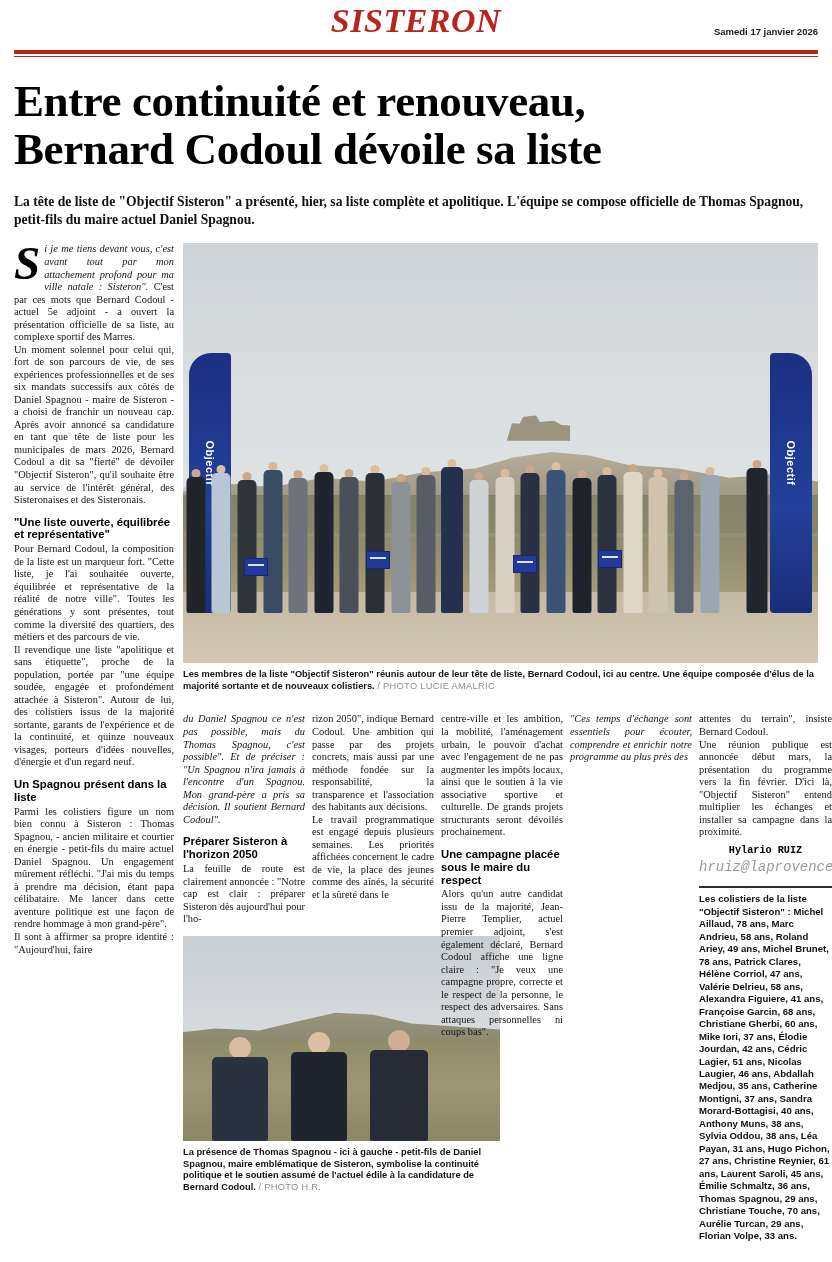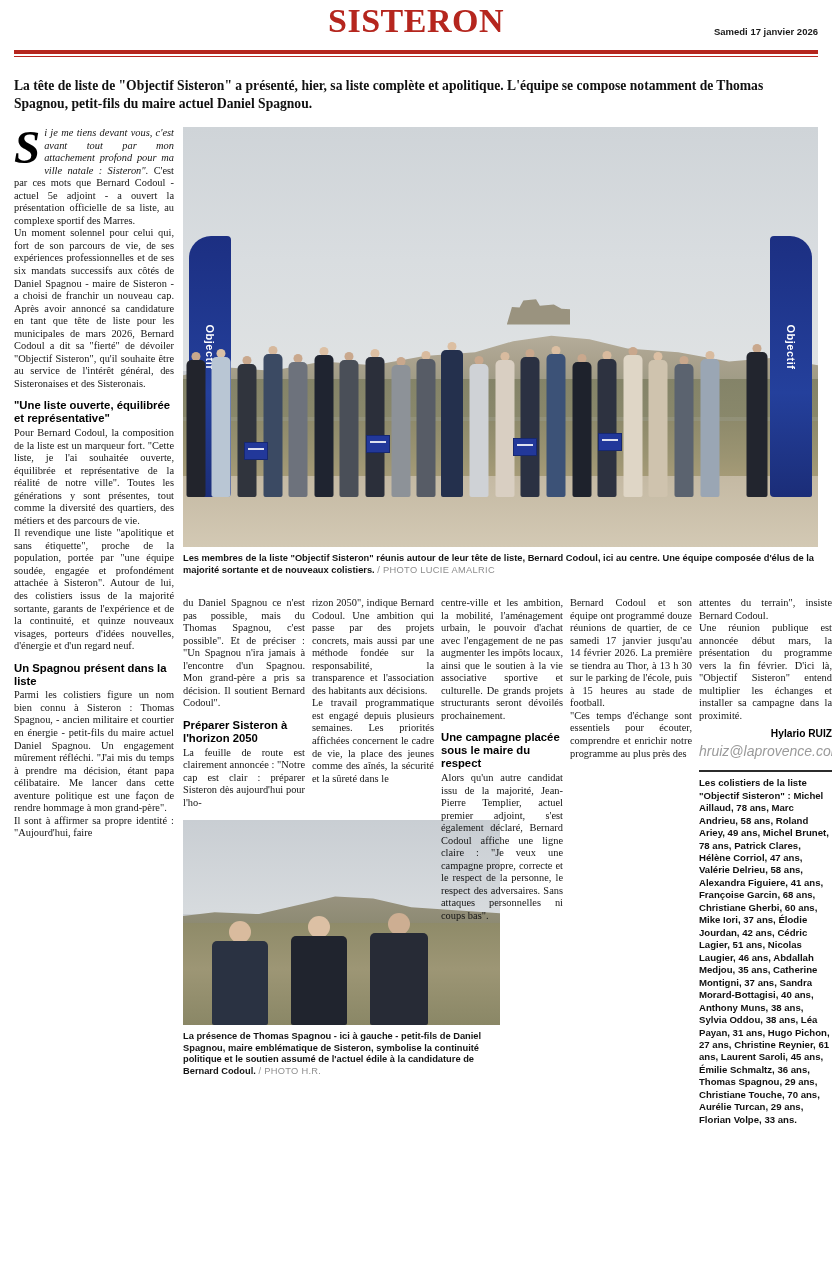--- a/index.html
+++ b/index.html
@@ -12,21 +12,21 @@
   }
   .page{position:relative;width:832px;height:1262px;box-sizing:border-box;padding:0 14px;}
 
   
   .masthead{position:relative;height:48px;}
   .masthead-title{
     position:absolute;left:0;right:0;top:4px;
     text-align:center;
     font-family:"Liberation Serif", serif;
     font-weight:bold;font-size:34px;letter-spacing:.5px;
-    color:#b5261e;line-height:1;
+    color:#b5261e;line-height:1;font-style:italic;
   }
   .masthead-date{
     position:absolute;right:0;top:26px;
     font-family:"Liberation Sans", sans-serif;
     font-size:9.5px;font-weight:bold;color:#1a1a1a;
   }
   .rule-red{height:4px;background:#b5261e;margin-top:2px;}
   .rule-thin{height:1px;background:#b5261e;margin-top:2px;}
 
   
@@ -54,21 +54,21 @@
   .col{
     position:absolute;
     font-family:"Liberation Serif", serif;
     font-size:10.4px;
     line-height:1.205;
     text-align:justify;
     color:#141414;
     -webkit-hyphens:auto;hyphens:auto;
   }
   .col p{margin:0;}
-  .col p.i{}
+  .col p.i{font-style:italic;}
   .sub{
     font-family:"Liberation Sans", sans-serif;
     font-weight:bold;
     font-size:11.3px;
     line-height:1.14;
     margin:9px 0 2px 0;
     color:#000;
     text-align:left;
   }
 
@@ -143,40 +143,44 @@
     position:absolute;
     font-family:"Liberation Sans", sans-serif;
     font-weight:bold;
     font-size:9.6px;
     line-height:1.30;
     color:#111;
     text-align:left;
   }
   .byline{
     position:absolute;
-    text-align:right;
-    font-family:Liberation Sans, sans-serif;
+    text-align:center;
+    font-family:Liberation Mono, monospace;
     font-weight:bold;
     font-size:10.2px;color:#000;
   }
   .byline .mail{display:block;font-weight:normal;font-size:14px;color:#9a9a9a;font-style:italic;margin-top:2px;}
 </style>
 </head>
 <body>
 
 <div class="page">
 
   <div class="masthead">
     <div class="masthead-title">SISTERON</div>
     <div class="masthead-date">Samedi 17 janvier 2026</div>
   </div>
   <div class="rule-red"></div>
   <div class="rule-thin"></div>
 
-  <div class="standfirst">La tête de liste de "Objectif Sisteron" a présenté, hier, sa liste complète et apolitique. L'équipe se compose notamment de Thomas Spagnou, petit-fils du maire actuel Daniel Spagnou.</div>
+  <h1 class="headline">
+    <span>Entre continuité et renouveau,</span><br>
+    <span>Bernard Codoul dévoile sa liste</span>
+  </h1>
+  <div class="standfirst">La tête de liste de "Objectif Sisteron" a présenté, hier, sa liste complète et apolitique. L'équipe se compose officielle de Thomas Spagnou, petit-fils du maire actuel Daniel Spagnou.</div>
 
   <div class="content">
 
     <div class="col" style="left:0;top:0;width:160px;">
       <p class="dropcap"><span class="lead-italic">S i je me tiens devant vous, c'est avant tout par mon attachement profond pour ma ville natale : Sisteron".</span><span> C'est par ces mots que Bernard Codoul - actuel 5e adjoint - a ouvert la présentation officielle de sa liste, au complexe sportif des Marres.</span></p>
       <p>Un moment solennel pour celui qui, fort de son parcours de vie, de ses expériences professionnelles et de ses six mandats successifs aux côtés de Daniel Spagnou - maire de Sisteron - a choisi de franchir un nouveau cap. Après avoir annoncé sa candidature en tant que tête de liste pour les municipales de mars 2026, Bernard Codoul a dit sa "fierté" de dévoiler "Objectif Sisteron", qu'il souhaite être au service de l'intérêt général, des Sisteronaises et des Sisteronais.</p>
       <div class="sub">"Une liste ouverte, équilibrée et représentative"</div>
       <p>Pour Bernard Codoul, la composition de la liste est un marqueur fort. "Cette liste, je l'ai souhaitée ouverte, équilibrée et représentative de la réalité de notre ville". Toutes les générations y sont présentes, tout comme la diversité des quartiers, des métiers et des parcours de vie.</p>
       <p>Il revendique une liste "apolitique et sans étiquette", proche de la population, portée par "une équipe soudée, engagée et profondément attachée à Sisteron". Autour de lui, des colistiers issus de la majorité sortante, garants de l'expérience et de la continuité, et quinze nouveaux visages, porteurs d'idées nouvelles, d'énergie et d'un regard neuf.</p>
       <div class="sub">Un Spagnou présent dans la liste</div>
@@ -338,21 +342,20 @@
     </div>
 
     <div class="col" style="left:427px;top:470px;width:122px;">
       <p>centre-ville et les ambition, la mobilité, l'aménagement urbain, le pouvoir d'achat avec l'engagement de ne pas augmenter les impôts locaux, ainsi que le soutien à la vie associative sportive et culturelle. De grands projets structurants seront dévoilés prochainement.</p>
       <div class="sub">Une campagne placée sous le maire du respect</div>
       <p>Alors qu'un autre candidat issu de la majorité, Jean-Pierre Templier, actuel premier adjoint, s'est également déclaré, Bernard Codoul affiche une ligne claire : "Je veux une campagne propre, correcte et le respect de la personne, le respect des adversaires. Sans attaques personnelles ni coups bas".</p>
 
     </div>
 
     <div class="col" style="left:556px;top:470px;width:122px;">
-        <p>Bernard Codoul et son équipe ont programmé douze réunions de quartier, de ce samedi 17 janvier jusqu'au 14 février 2026. La première se tiendra au Thor, à 13 h 30 sur le parking de l'école, puis à 15 heures au stade de football.</p>
         <p class="i">"Ces temps d'échange sont essentiels pour écouter, comprendre et enrichir notre programme au plus près des</p>
       </div>
 
     <div class="col" style="left:685px;top:470px;width:133px;">
       <p>attentes du terrain", insiste Bernard Codoul.</p>
       <p>Une réunion publique est annoncée début mars, la présentation du programme vers la fin février. D'ici là, "Objectif Sisteron" entend multiplier les échanges et installer sa campagne dans la proximité.</p>
       <div class="byline" style="position:relative;margin-top:6px;">
         <span>Hylario RUIZ</span>
         <span class="mail">hruiz@laprovence.com</span>
       </div>

